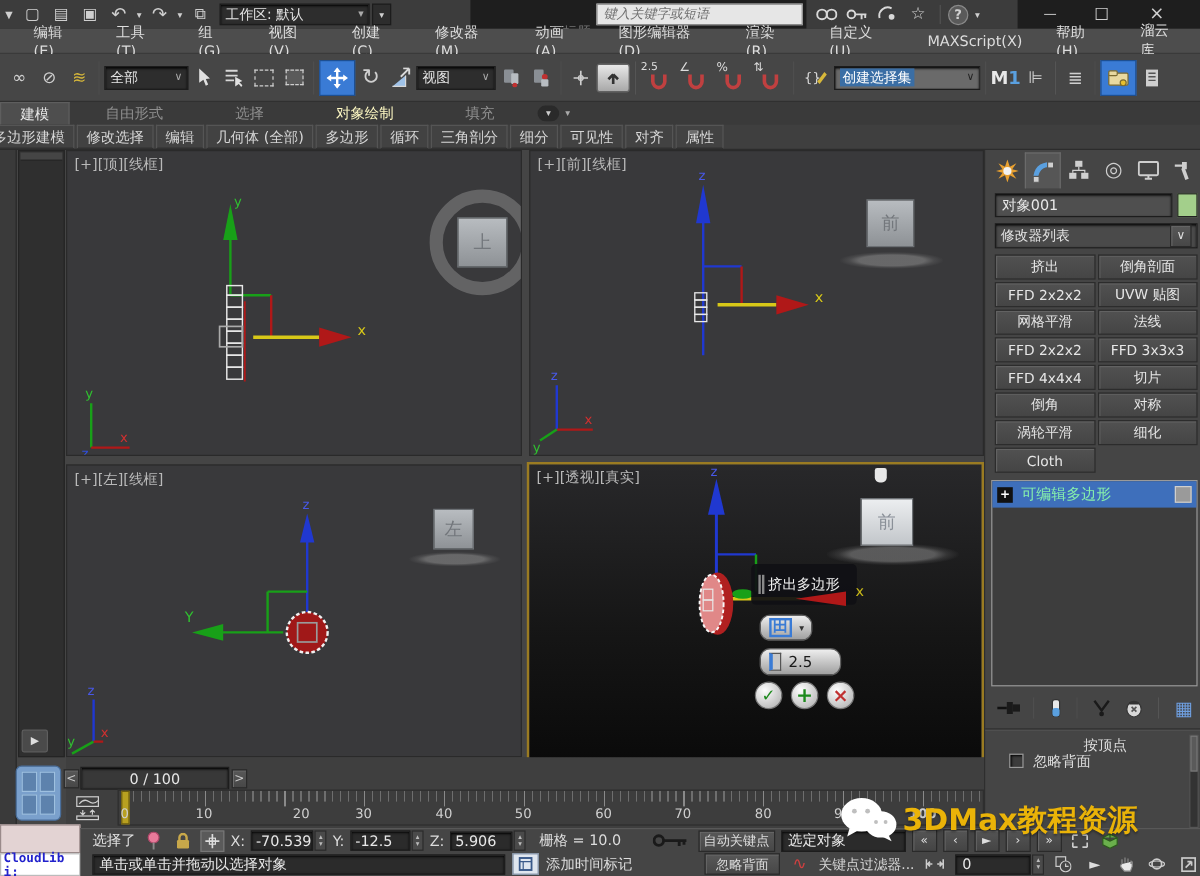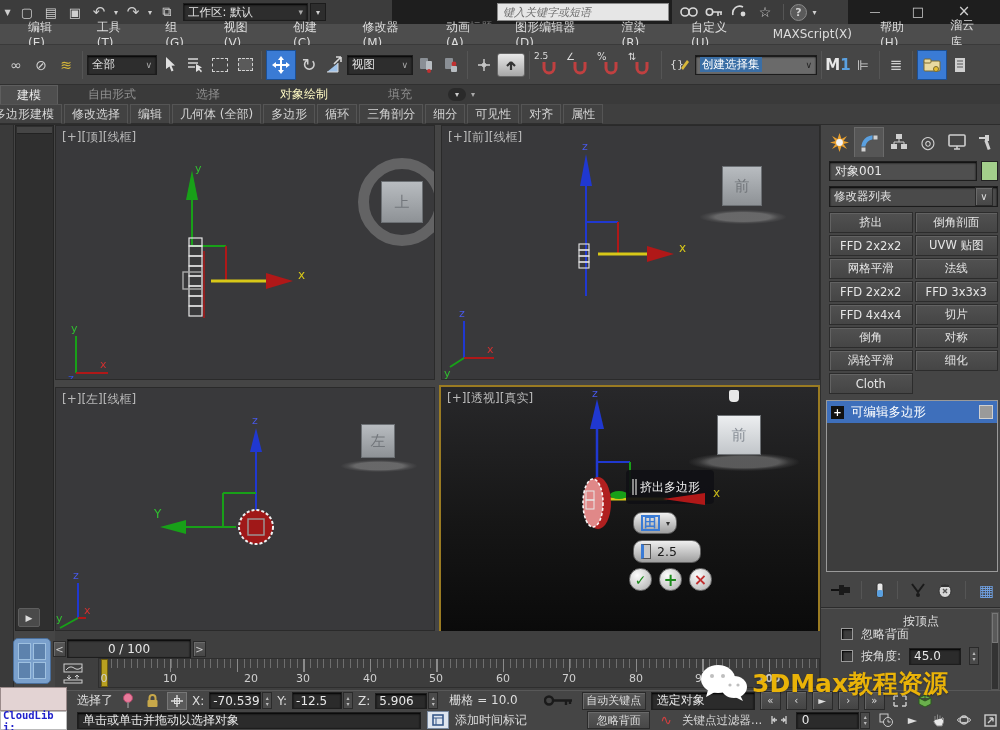--- a/index.html
+++ b/index.html
@@ -475,21 +475,21 @@
       <span class="modbtn">对称</span>
       <span class="modbtn">涡轮平滑</span>
       <span class="modbtn">细化</span>
       <span class="modbtn">Cloth</span>
       <span></span>
     </div>
 
     <div class="r" style="left:5px;top:275px;width:172px;height:172px;background:#3d3d3d;border:1px solid #9a9a9a;">
       <div class="flex" style="height:22px;background:#3e6fbb;padding:0 4px;gap:7px;">
         <span style="width:13px;height:13px;background:#111;color:#fff;font-size:10px;display:flex;align-items:center;justify-content:center;font-weight:bold;">+</span>
-        <span style="color:#ffffff;font-size:12.5px;">可编辑多边形</span>
+        <span style="color:#86efac;font-size:12.5px;">可编辑多边形</span>
         <span style="margin-left:auto;width:14px;height:14px;background:#9a9a9a;border:1px solid #cfcfcf;"></span>
       </div>
     </div>
 
     <div class="r flex" style="left:8px;top:452px;width:169px;height:26px;gap:6px;">
       <span class="icon-btn" style="width:24px;">
         <svg width="20" height="12">
             <path d="M0 6 H8" stroke="#111" stroke-width="2"></path>
             <rect x="8" y="1" width="5" height="10" fill="#1a1a1a"></rect>
             <rect x="13" y="3" width="6" height="6" fill="#1a1a1a"></rect>
@@ -522,29 +522,20 @@
     <div class="r" style="left:0;top:482px;width:180px;height:2px;background:#2c2c2c;border-bottom:1px solid #585858;"></div>
 
     <div class="r" style="left:0;top:485px;width:180px;height:80px;overflow:hidden;">
       <div class="flex" style="gap:8px;padding-left:20px;margin-top:-7px;height:20px;flex-direction:column;">
         <span class="checkbox"></span>
         <span>按顶点</span>
       </div>
       <div class="flex" style="gap:8px;padding-left:20px;height:22px;">
         <span class="checkbox"></span>
         <span>忽略背面</span>
-      </div>
-      <div class="flex" style="gap:8px;padding-left:20px;height:22px;">
-        <span class="checkbox"></span>
-        <span>按角度:</span>
-        <span class="recessed" style="width:52px;height:17px;display:inline-flex;align-items:center;padding:0 4px;">45.0</span>
-        <span class="spin">
-          <span>▴</span>
-          <span>▾</span>
-        </span>
       </div>
     </div>
     <div class="r" style="left:170px;top:487px;width:8px;height:78px;background:#333;border:1px solid #555;">
       <div style="width:100%;height:30px;background:#5a5a5a;border:1px solid #777;"></div>
     </div>
   </div>
 
   <div class="r" style="left:55px;top:631px;width:765px;height:59px;background:#3f3f3f;">
     <div class="raised r flex" style="left:-2px;top:10px;width:13px;height:16px;justify-content:center;font-size:10px;color:#ccc;">&lt;</div>
     <div class="recessed r flex" style="left:12px;top:8px;width:124px;height:19px;justify-content:center;background:#383838;">

